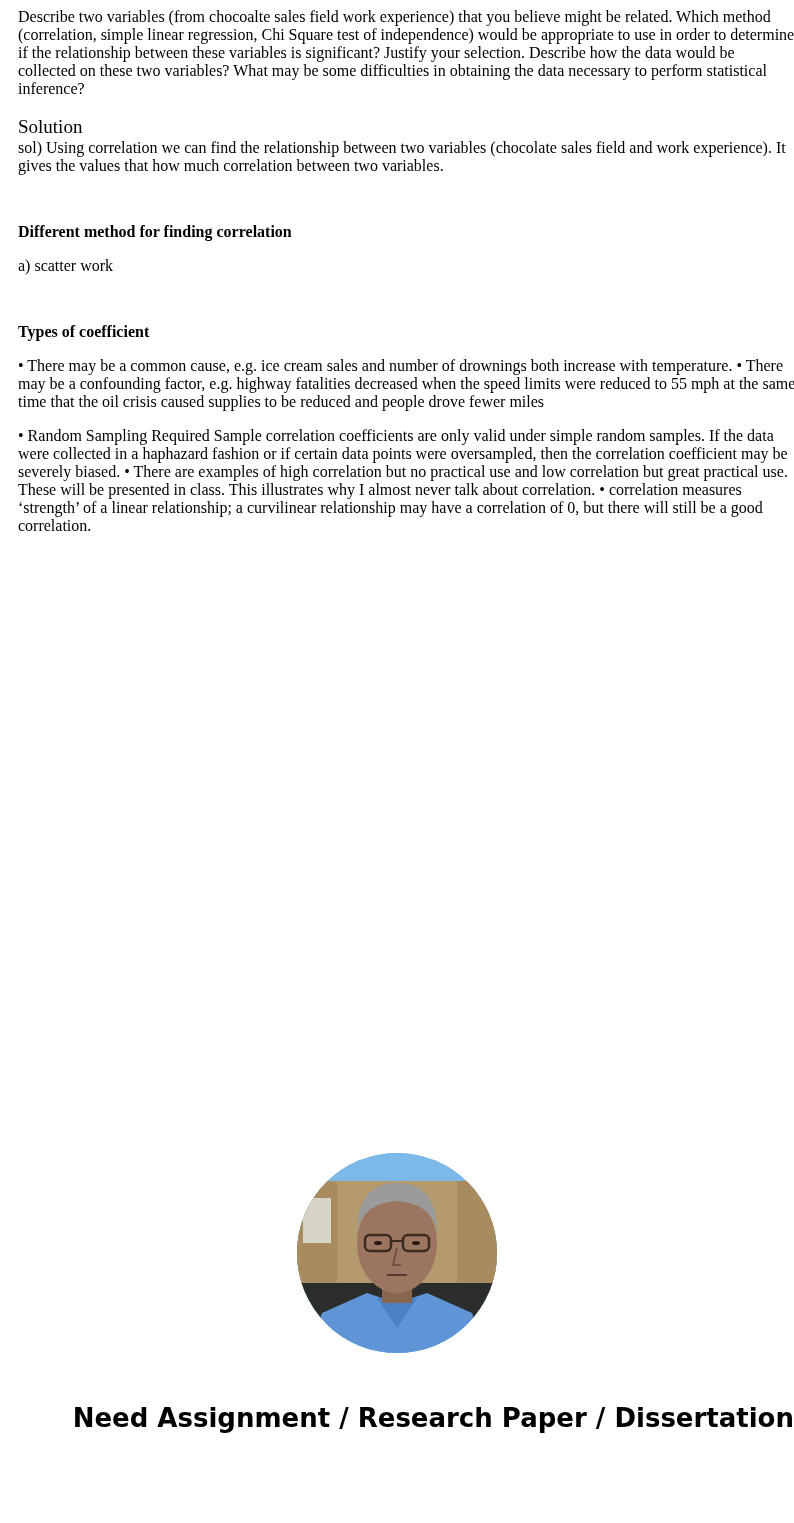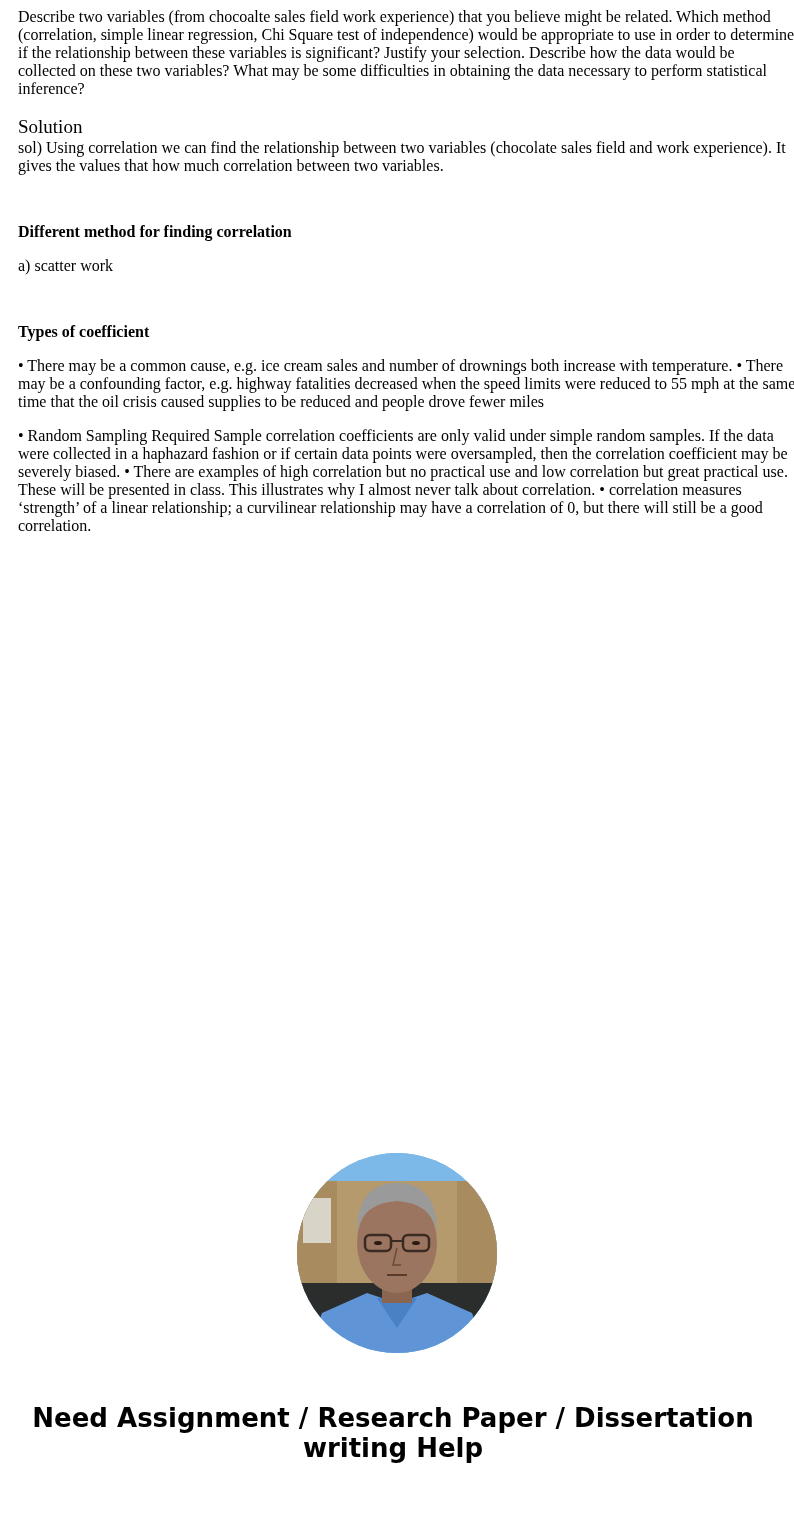--- a/index.html
+++ b/index.html
@@ -48,24 +48,24 @@
       height: 200px;
       border-radius: 50%;
       overflow: hidden;
       background: #6fb3e6;
     }
     .avatar svg {
       display: block;
     }
     .promo {
       position: absolute;
-      left: 0;
+      left: 8px;
       top: 1403px;
       width: 786px;
-      text-align: center;
+      text-align: right;
       font-family: "DejaVu Sans", sans-serif;
       font-weight: bold;
       font-size: 26px;
       line-height: 30px;
       color: #000000;
     }
     .promo div {
       margin: 0;
     }
   </style>
@@ -116,14 +116,13 @@
     <ellipse cx="81" cy="90" rx="4" ry="2" fill="#2a1a14"></ellipse>
     <ellipse cx="119" cy="90" rx="4" ry="2" fill="#2a1a14"></ellipse>
 
     <path d="M100 95 L96 112 L104 112" fill="none" stroke="#6a4a38" stroke-width="1.5"></path>
     <line x1="90" y1="122" x2="110" y2="122" stroke="#5a3a2c" stroke-width="2"></line>
   </svg>
 </div>
 
 <div class="promo">
   <div>Need Assignment / Research Paper / Dissertation</div>
-  <div>writing Help</div>
 </div>
 
 </body></html>

